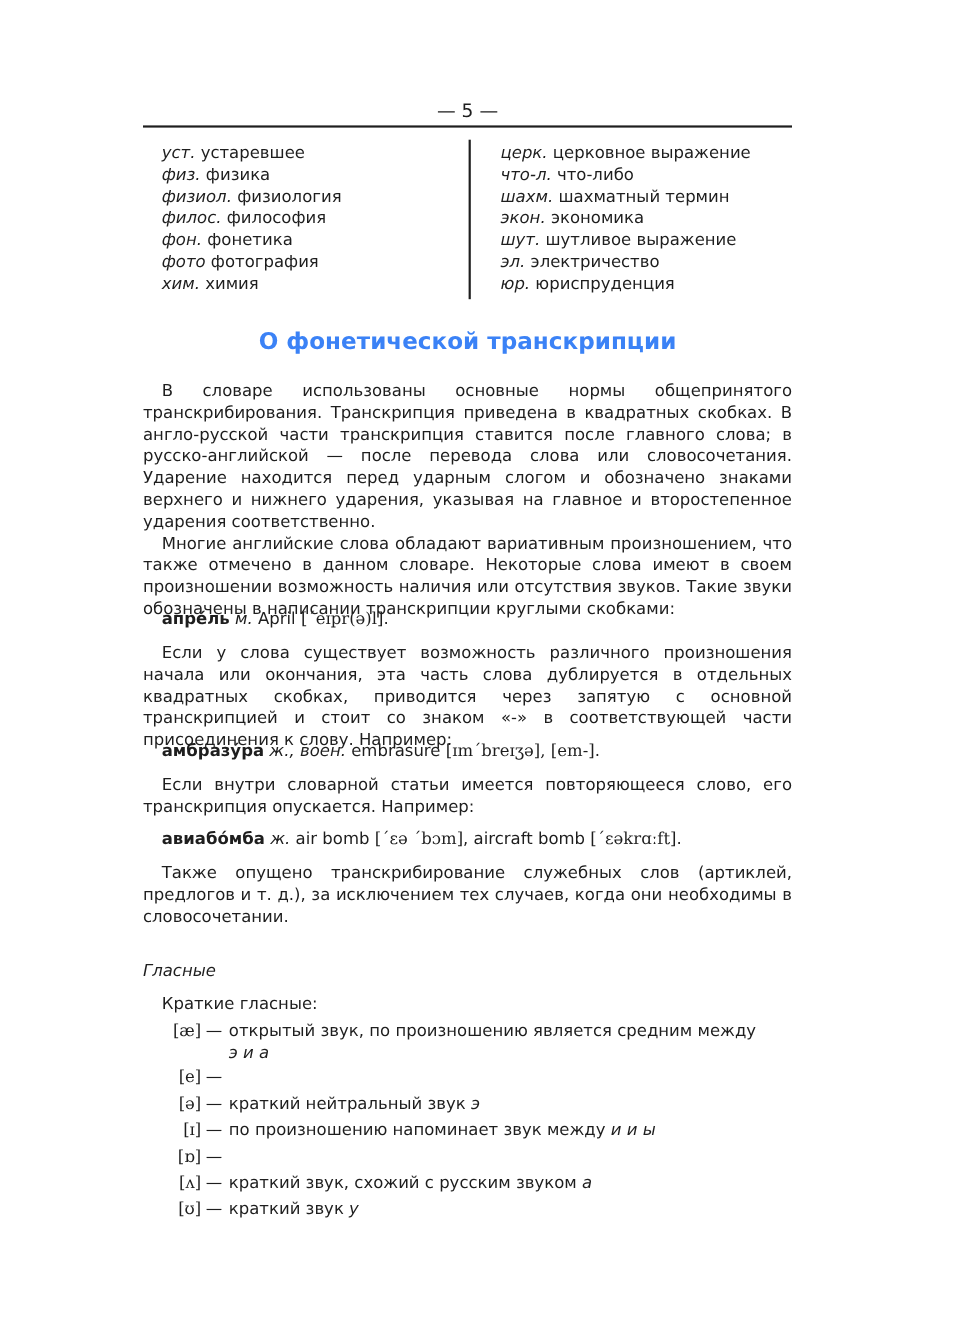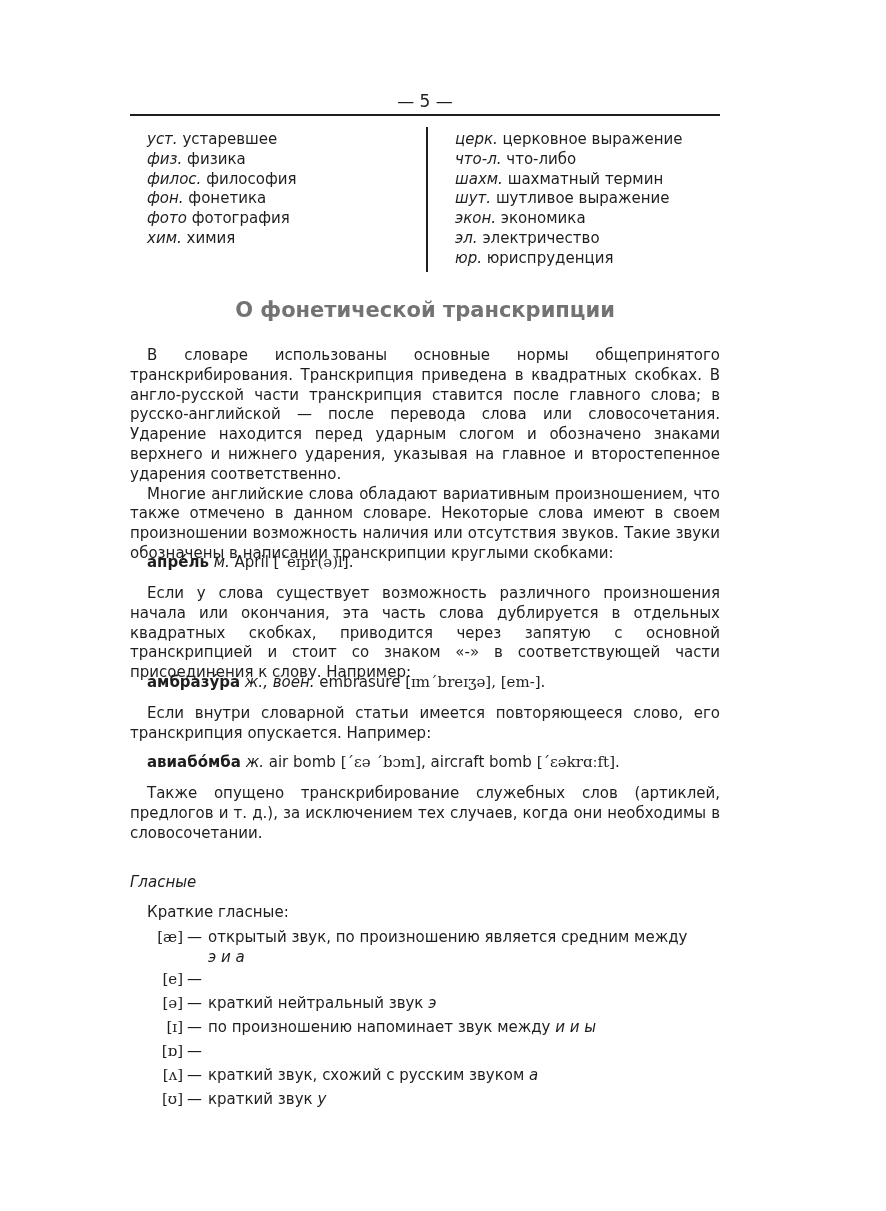--- a/index.html
+++ b/index.html
@@ -22,21 +22,21 @@
   }
   .abbr-col.left { left: 0; width: 270px; }
   .abbr-col.right { left: 308px; width: 270px; }
   .abbr-divider {
     position: absolute; left: 279px; top: -3px; width: 1.5px; height: 145px; background: #1e1e1e;
   }
   .abbr-item { white-space: nowrap; }
   .abbr-item .abbr { font-style: italic; }
   .section-title {
     position: absolute; top: 298px; left: 130px; width: 590px; text-align: center;
-    font-size: 21px; font-weight: bold; color: #737373;
+    font-size: 21px; font-weight: bold; color: #3b82f6;
   }
   .body-text {
     position: absolute; left: 130px; width: 590px; font-size: 15px; line-height: 19.8px;
     text-align: justify;
   }
   .para { margin: 0; text-indent: 17px; }
   .example {
     position: absolute; left: 147px; font-size: 15px; line-height: 20px; white-space: nowrap;
   }
   .example .hw { font-weight: bold; }
@@ -63,32 +63,33 @@
 </head>
 <body>
 
 <div class="page-number">— 5 —</div>
 <div class="top-rule"></div>
 
 <div class="abbr-block">
   <div class="abbr-col left">
     <div class="abbr-item"><span class="abbr">уст.</span> <span>устаревшее</span></div>
     <div class="abbr-item"><span class="abbr">физ.</span> <span>физика</span></div>
+    <div class="abbr-item"><span class="abbr">физиол.</span> <span>физиология</span></div>
     <div class="abbr-item"><span class="abbr">филос.</span> <span>философия</span></div>
     <div class="abbr-item"><span class="abbr">фон.</span> <span>фонетика</span></div>
     <div class="abbr-item"><span class="abbr">фото</span> <span>фотография</span></div>
     <div class="abbr-item"><span class="abbr">хим.</span> <span>химия</span></div>
   </div>
   <div class="abbr-divider"></div>
   <div class="abbr-col right">
     <div class="abbr-item"><span class="abbr">церк.</span> <span>церковное выражение</span></div>
     <div class="abbr-item"><span class="abbr">что-л.</span> <span>что-либо</span></div>
     <div class="abbr-item"><span class="abbr">шахм.</span> <span>шахматный термин</span></div>
+    <div class="abbr-item"><span class="abbr">экон.</span> <span>экономика</span></div>
     <div class="abbr-item"><span class="abbr">шут.</span> <span>шутливое выражение</span></div>
-    <div class="abbr-item"><span class="abbr">экон.</span> <span>экономика</span></div>
     <div class="abbr-item"><span class="abbr">эл.</span> <span>электричество</span></div>
     <div class="abbr-item"><span class="abbr">юр.</span> <span>юриспруденция</span></div>
   </div>
 </div>
 
 <h1 class="section-title" style="margin:0">О фонетической транскрипции</h1>
 
 <div class="body-text" style="top:346px">
   <p class="para">В словаре использованы основные нормы общепринятого транскрибирования. Транскрипция приведена в квадратных скобках. В англо-русской части транскрипция ставится после главного слова; в русско-английской — после перевода слова или словосочетания. Ударение находится перед ударным слогом и обозначено знаками верхнего и нижнего ударения, указывая на главное и второстепенное ударения соответственно.</p>
   <p class="para">Многие английские слова обладают вариативным произношением, что также отмечено в данном словаре. Некоторые слова имеют в своем произношении возможность наличия или отсутствия звуков. Такие звуки обозначены в написании транскрипции круглыми скобками:</p>

